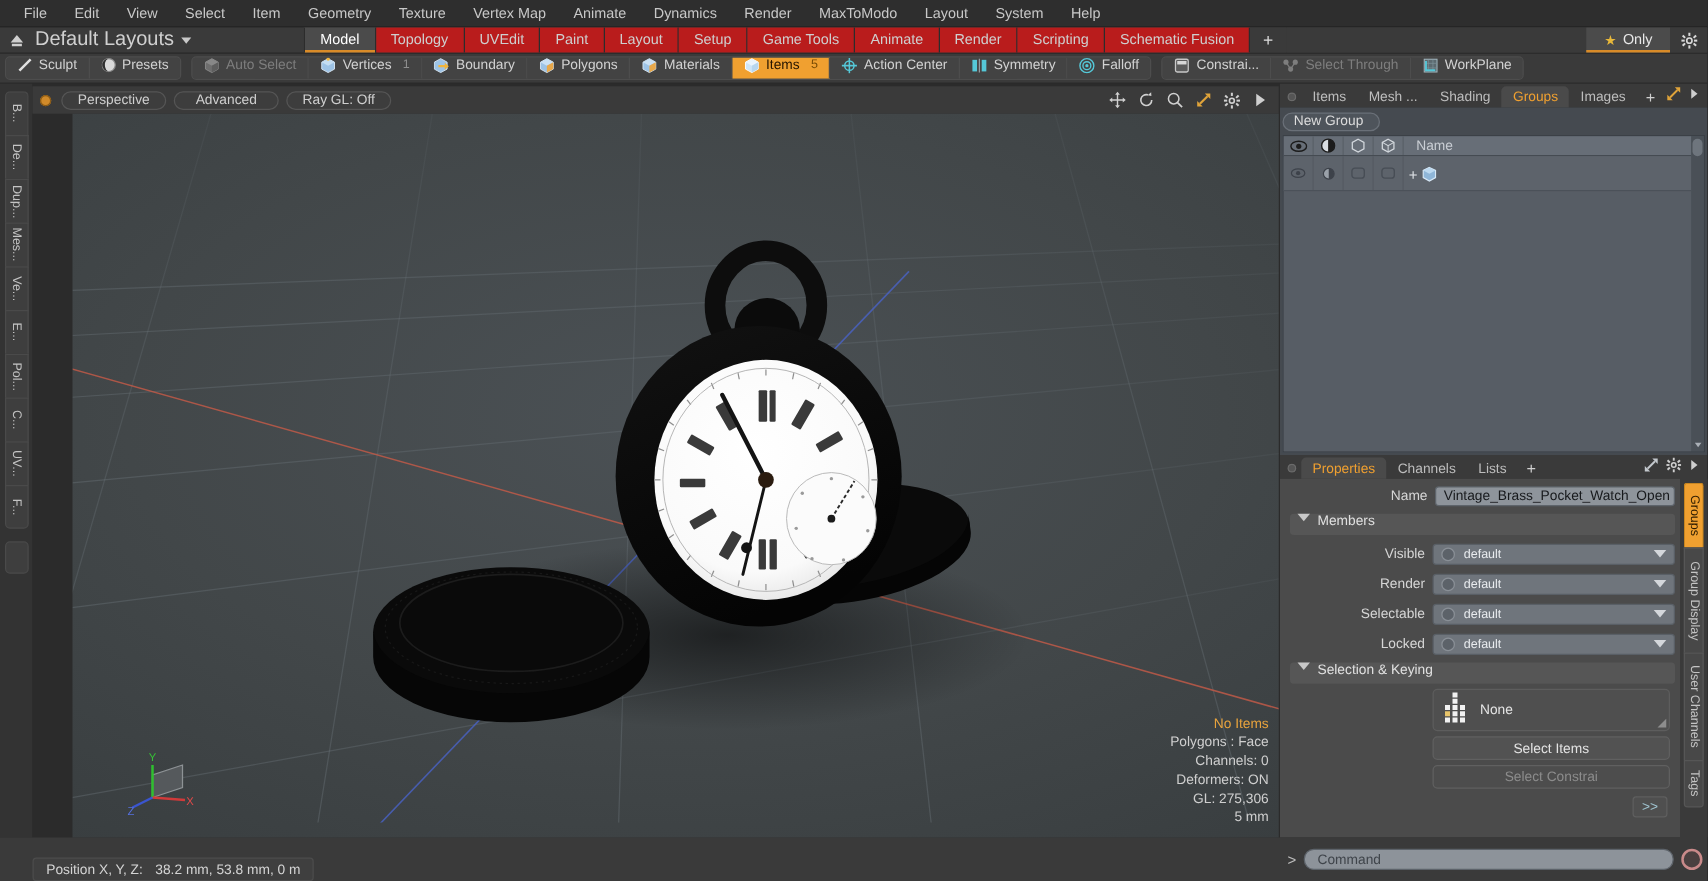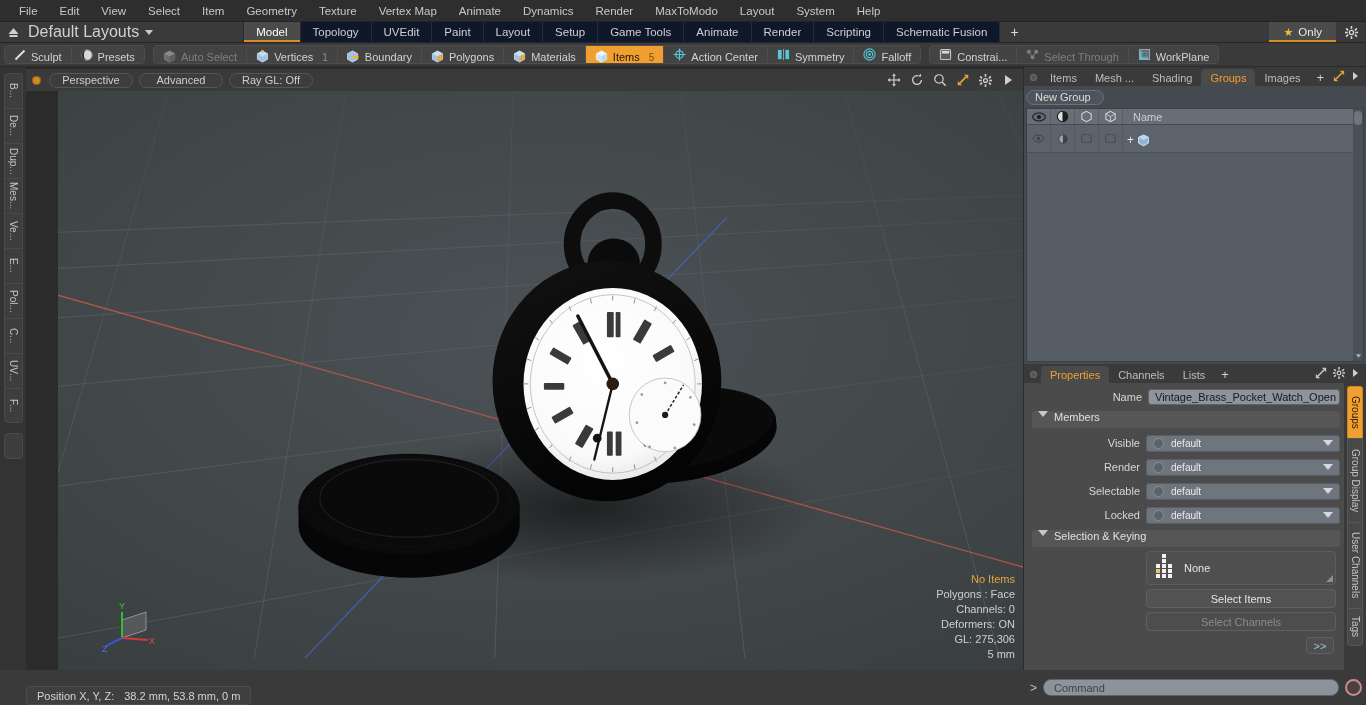--- a/index.html
+++ b/index.html
@@ -32,21 +32,21 @@
   }
   .layoutbar .deflayout {
     color: #d0d0d0; font-size: 16px; display: flex; align-items: center;
     padding: 0 10px 0 2px; white-space: nowrap;
   }
   .caret-d { display:inline-block; margin-left:6px; width:0;height:0;
     border-left:4px solid transparent;border-right:4px solid transparent;border-top:5px solid #c9c9c9; }
   .tabspacer { flex: 0 0 80px; }
   .ltab {
     font-size: 11.5px; color: #cfcfcf; padding: 0 12px; display: flex; align-items: center;
-    background: #0f172a; border-right: 1px solid #2c2c2c; white-space: nowrap; cursor: default;
+    background: #b91c1c; border-right: 1px solid #2c2c2c; white-space: nowrap; cursor: default;
   }
   .ltab.first { border-left: 1px solid #2c2c2c; }
   .ltab.active { background: #4b4b4b; color: #fff; box-shadow: inset 0 -2px 0 #d98b28; }
   .ltab.plus { padding: 0 10px; font-size: 14px; background: #3a3a3a; border-right: none; color:#ddd;}
   .layoutbar .grow { flex: 1 1 auto; background: #3a3a3a; }
   .onlybtn {
     display:flex; align-items:center; gap:5px; padding: 0 14px; font-size: 11.5px;
     color:#e8e8e8; background:#4b4b4b; box-shadow: inset 0 -2px 0 #d98b28;
   }
   .star { color:#e8b83a; font-size: 11px; }
@@ -56,21 +56,21 @@
   .modebar {
     height: 24px; background: #3a3a3a; display: flex; align-items: center;
     flex: 0 0 24px; padding: 0 4px; gap: 0px; border-bottom: 1px solid #2a2a2a;
   }
   .grp {
     display: flex; align-items: center; height: 19px;
     border: 1px solid #4d4d4d; border-radius: 4px; overflow: hidden; margin-right: 8px;
     background: #444;
   }
   .gbtn {
-    display: flex; align-items: flex-end; gap: 5px; height: 100%;
+    display: flex; align-items: flex-start; gap: 5px; height: 100%;
     padding: 0 9px; font-size: 11px; color: #d2d2d2; white-space: nowrap;
     border-right: 1px solid #4d4d4d; cursor: default; background:#434343;
   }
   .gbtn:last-child { border-right: none; }
   .gbtn.dim { color: #7e7e7e; }
   .gbtn.sel { background: #f0a030; color: #241400; }
   .gbtn .num { color:#8e8e8e; font-size:10px; margin-left:4px; }
   .gbtn.sel .num { color:#7a4c05; }
 
   
@@ -917,21 +917,21 @@
                     <rect x="15" y="21" width="4" height="4"></rect>
                 </g>
                 <rect x="3" y="16" width="4" height="4" fill="#e8c46a"></rect>
               </svg>
             </span>
             <span class="lbl">None</span>
             <span class="corner-tri"></span>
           </div>
 
           <div class="actbtn">Select Items</div>
-          <div class="actbtn dim">Select Channels</div>
+          <div class="actbtn dim">Select Constrai</div>
           <div class="chevwrap">
             <div class="chev">&gt;&gt;</div>
           </div>
         </div>
 
         <div class="rightrail">
           <div class="rtab first active" style="flex:0 0 52px;">Groups</div>
           <div class="rtab" style="flex:0 0 84px;">Group Display</div>
           <div class="rtab" style="flex:0 0 86px;">User Channels</div>
           <div class="rtab lastb" style="flex:0 0 38px;">Tags</div>

